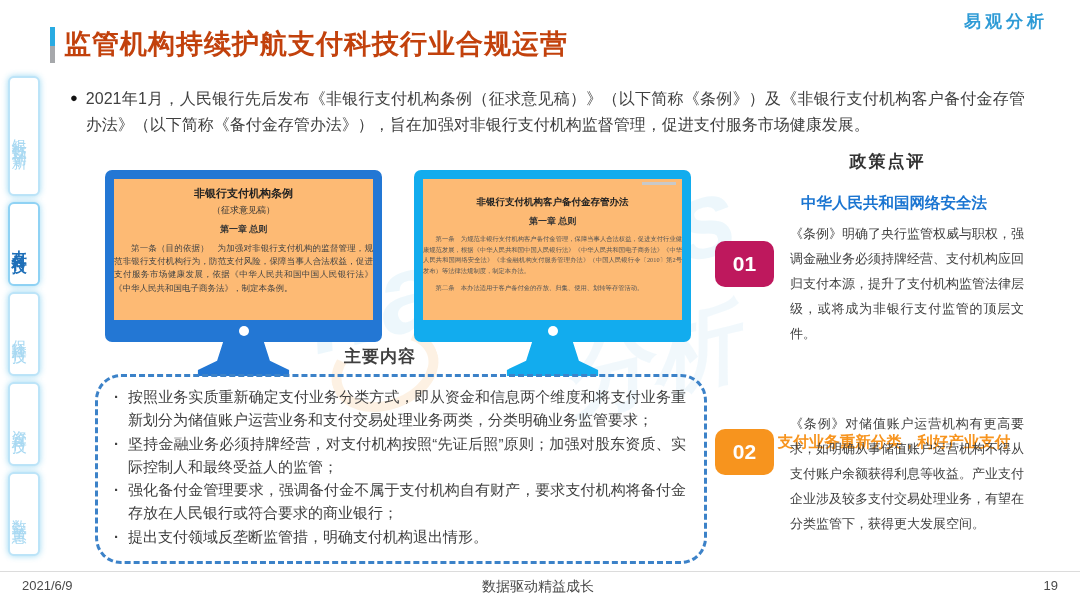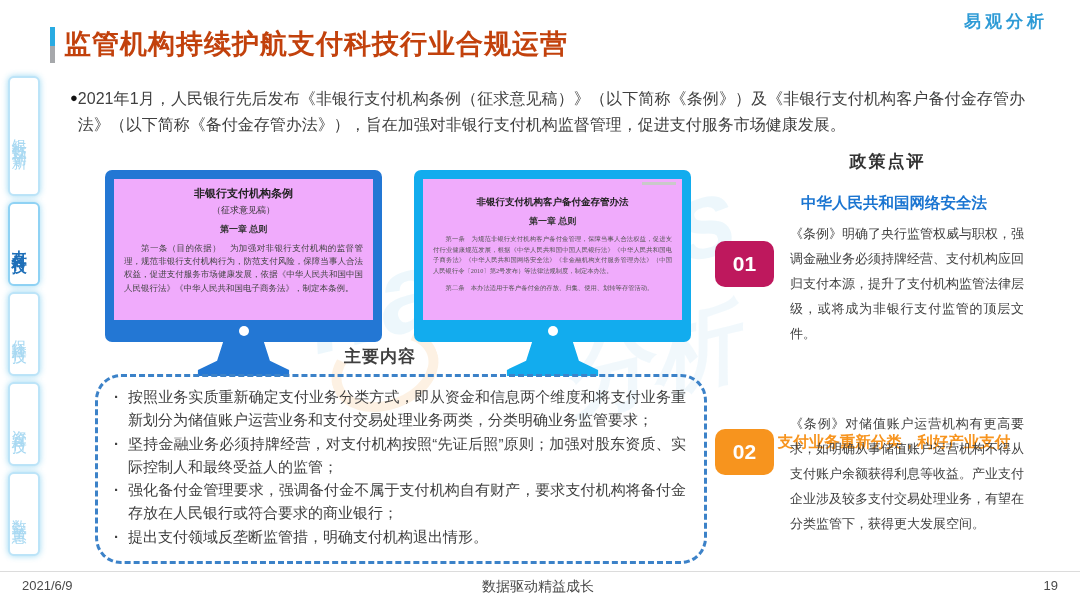--- a/index.html
+++ b/index.html
@@ -31,30 +31,30 @@
   
   .side-tab { left:8px; width:32px; background:#fff; border:2px solid #BCE4F8; border-radius:6px;
       box-shadow:0 0 6px rgba(41,171,226,.45); color:#A9D9F2; font-size:15px; line-height:1.22;
       text-align:center; padding:8px 0; writing-mode:vertical-lr; text-orientation:upright;
       letter-spacing:3px; z-index:3; }
   .side-tab.active { color:#1E6FB8; font-weight:bold; border-color:#8FD2F4; }
 
   
   .intro { left:70px; top:86px; width:955px; display:flex; z-index:2; }
   .intro-dot { color:#111; font-size:13px; margin-top:4px; }
-  .intro-text { margin-left:0; font-size:16px; color:#3F3F3F; line-height:1.63; text-align:justify; }
+  .intro-text { margin-left:8px; font-size:16px; color:#3F3F3F; line-height:1.63; text-align:justify; }
 
   
   .monitor { top:170px; width:277px; z-index:2; }
   .mon-left  { left:105px; }
   .mon-right { left:414px; }
   .frame { position:relative; border-radius:7px; padding:9px 9px 22px 9px; height:172px; }
   .mon-left  .frame { background:#2377D4; }
   .mon-right .frame { background:#12ACEE; }
-  .screen { background:#f0abfc; width:100%; height:100%; overflow:hidden; padding:7px 10px; position:relative; }
+  .screen { background:#fdba74; width:100%; height:100%; overflow:hidden; padding:7px 0; position:relative; }
   .cam { position:absolute; left:50%; bottom:6px; width:10px; height:10px; margin-left:-5px;
          border-radius:50%; background:#fff; }
   .stand { margin:0 auto; width:120px; height:34px; }
   .mon-left  .stand-shape { background:#2377D4; }
   .mon-right .stand-shape { background:#12ACEE; }
   .stand-shape { width:120px; height:34px;
       clip-path:polygon(33% 0,67% 0,72% 55%,88% 82%,88% 100%,12% 100%,12% 82%,28% 55%); }
   .doc-title { text-align:center; font-weight:bold; color:#222; font-size:11px; font-family:"Liberation Serif","DejaVu Serif",serif; }
   .doc-sub   { text-align:center; color:#333; font-size:9px; margin-top:3px; font-family:"Liberation Serif","DejaVu Serif",serif;}
   .doc-chap  { text-align:center; color:#333; font-size:9px; margin-top:6px; font-weight:bold; font-family:"Liberation Serif","DejaVu Serif",serif;}

